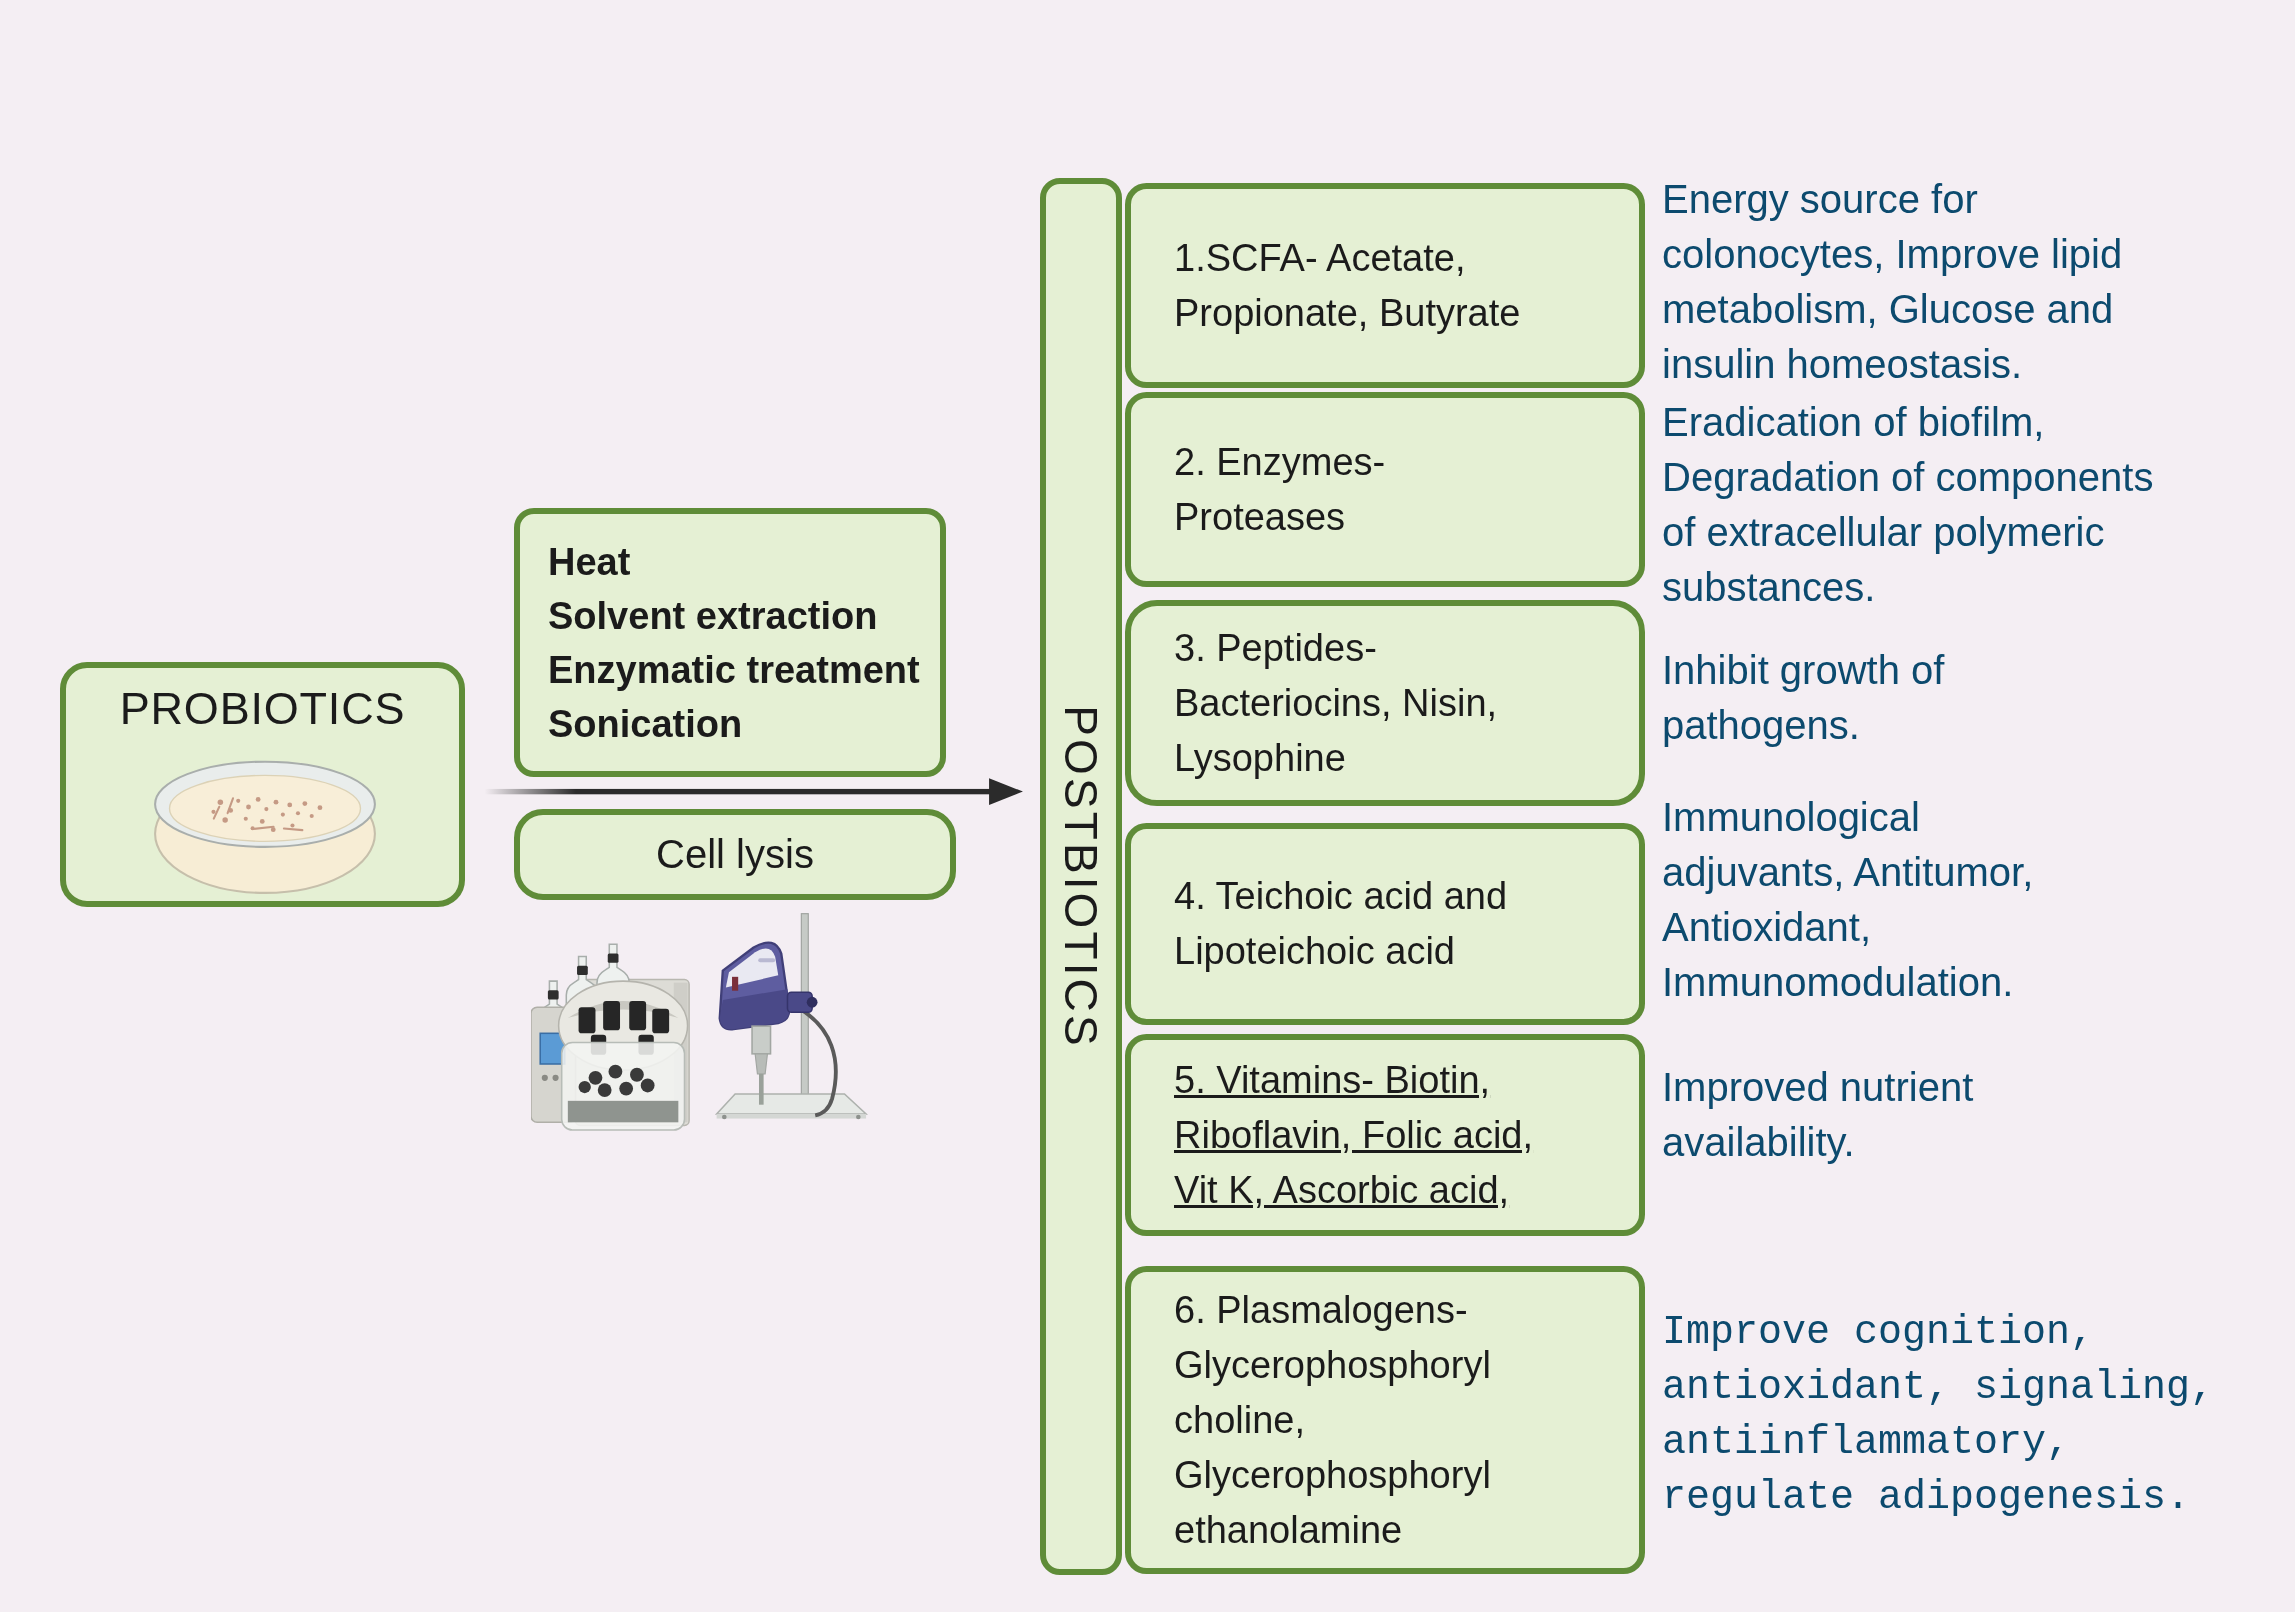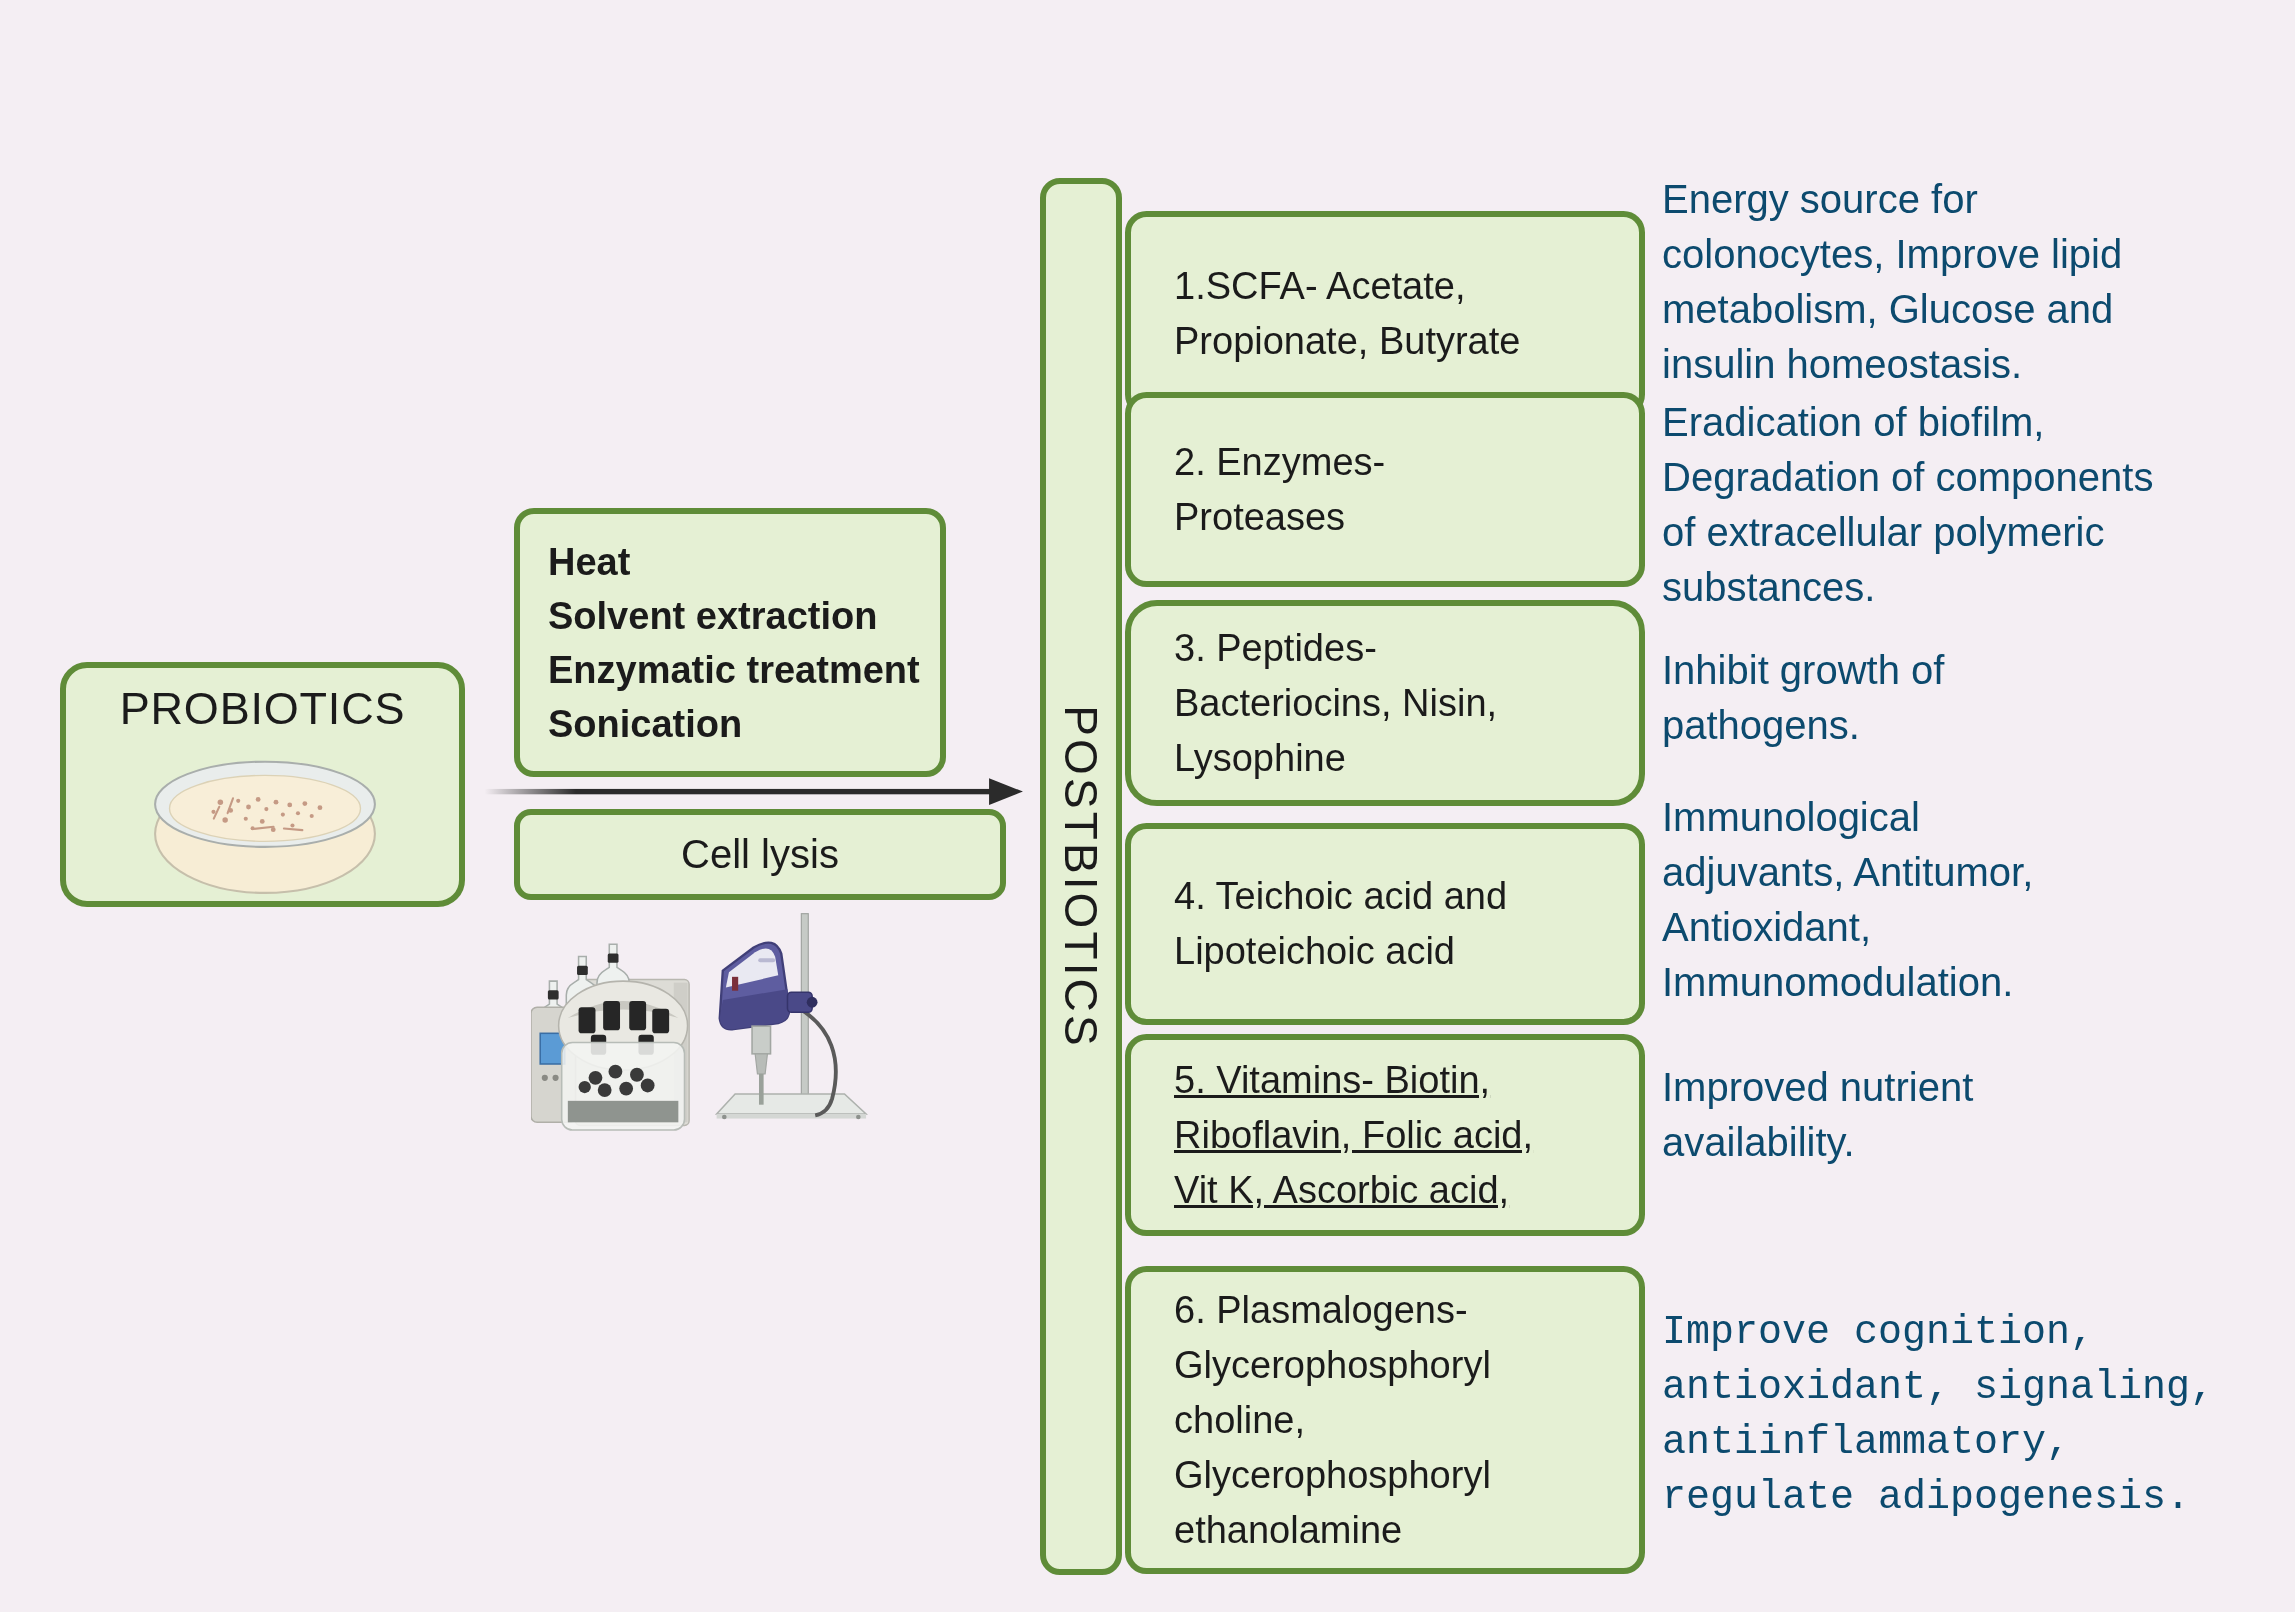--- a/index.html
+++ b/index.html
@@ -24,21 +24,21 @@
     position:absolute;left:0;top:15.4px;width:100%;
     text-align:center;font-size:45px;letter-spacing:0.8px;
   }
   .petri{position:absolute;left:80px;top:71px;width:238px;height:158px;}
   .treatments-box{
     left:514px;top:508px;width:432px;height:269px;border-radius:20px;
     display:flex;flex-direction:column;justify-content:center;
     padding-left:28px;font-size:38px;line-height:54px;font-weight:bold;
   }
   .cell-lysis-box{
-    left:514px;top:809px;width:492px;height:91px;border-radius:17px;
+    left:514px;top:809px;width:442px;height:91px;border-radius:29px;
     display:flex;align-items:center;justify-content:center;
     font-size:40px;
   }
   .arrow-svg{position:absolute;left:483px;top:772px;}
   .equip{position:absolute;}
   .postbar{left:1040px;top:178px;width:82px;height:1397px;border-radius:20px;}
   .postbar-label{
     position:absolute;left:50%;top:50%;
     transform:translate(-50%,-50%) rotate(90deg);
     white-space:nowrap;font-size:46px;letter-spacing:3.1px;
@@ -182,21 +182,21 @@
 
     <rect x="52" y="152" width="24" height="36" fill="#c9cdc9" stroke="#a2a6a2" stroke-width="2"></rect>
     <polygon points="56,188 72,188 69,214 59,214" fill="#b8bcb8" stroke="#a2a6a2" stroke-width="1.5"></polygon>
     <rect x="61" y="214" width="6" height="40" fill="#9aa19a"></rect>
   </svg>
 
   <div class="gbox postbar">
     <div class="postbar-label">POSTBIOTICS</div>
   </div>
 
-  <div class="gbox item-box preline" style="top:183px;height:205px;margin-top:28px;">1.SCFA- Acetate,
+  <div class="gbox item-box preline" style="top:183px;height:205px;">1.SCFA- Acetate,
 Propionate, Butyrate</div>
   <div class="gbox item-box preline" style="top:392px;height:195px;">2. Enzymes-
 Proteases</div>
   <div class="gbox item-box preline" style="top:600px;height:206px;border-radius:32px;">3. Peptides-
 Bacteriocins, Nisin,
 Lysophine</div>
   <div class="gbox item-box preline" style="top:823px;height:202px;">4. Teichoic acid and
 Lipoteichoic acid</div>
   <div class="gbox item-box preline" style="top:1034px;height:202px;text-decoration:underline;">5. Vitamins- Biotin,
 Riboflavin, Folic acid,

